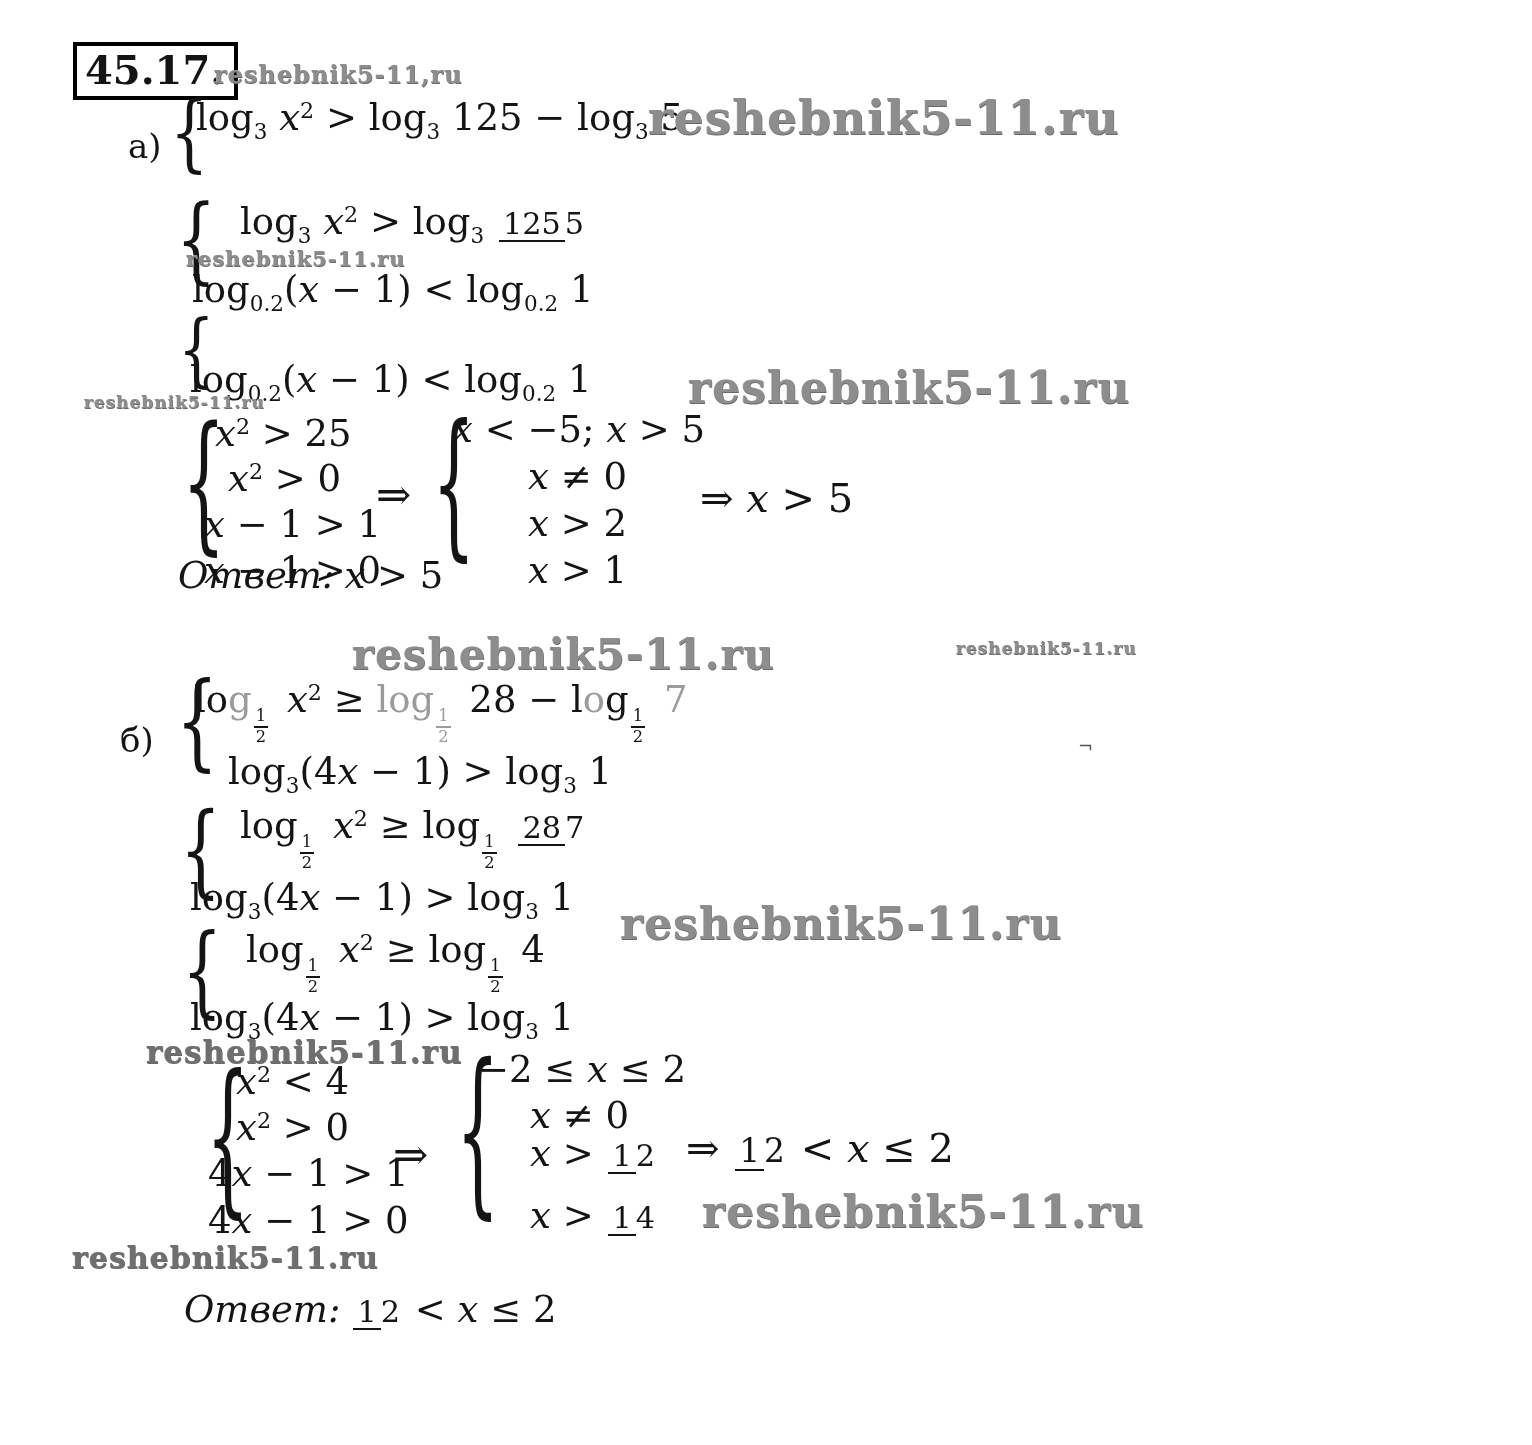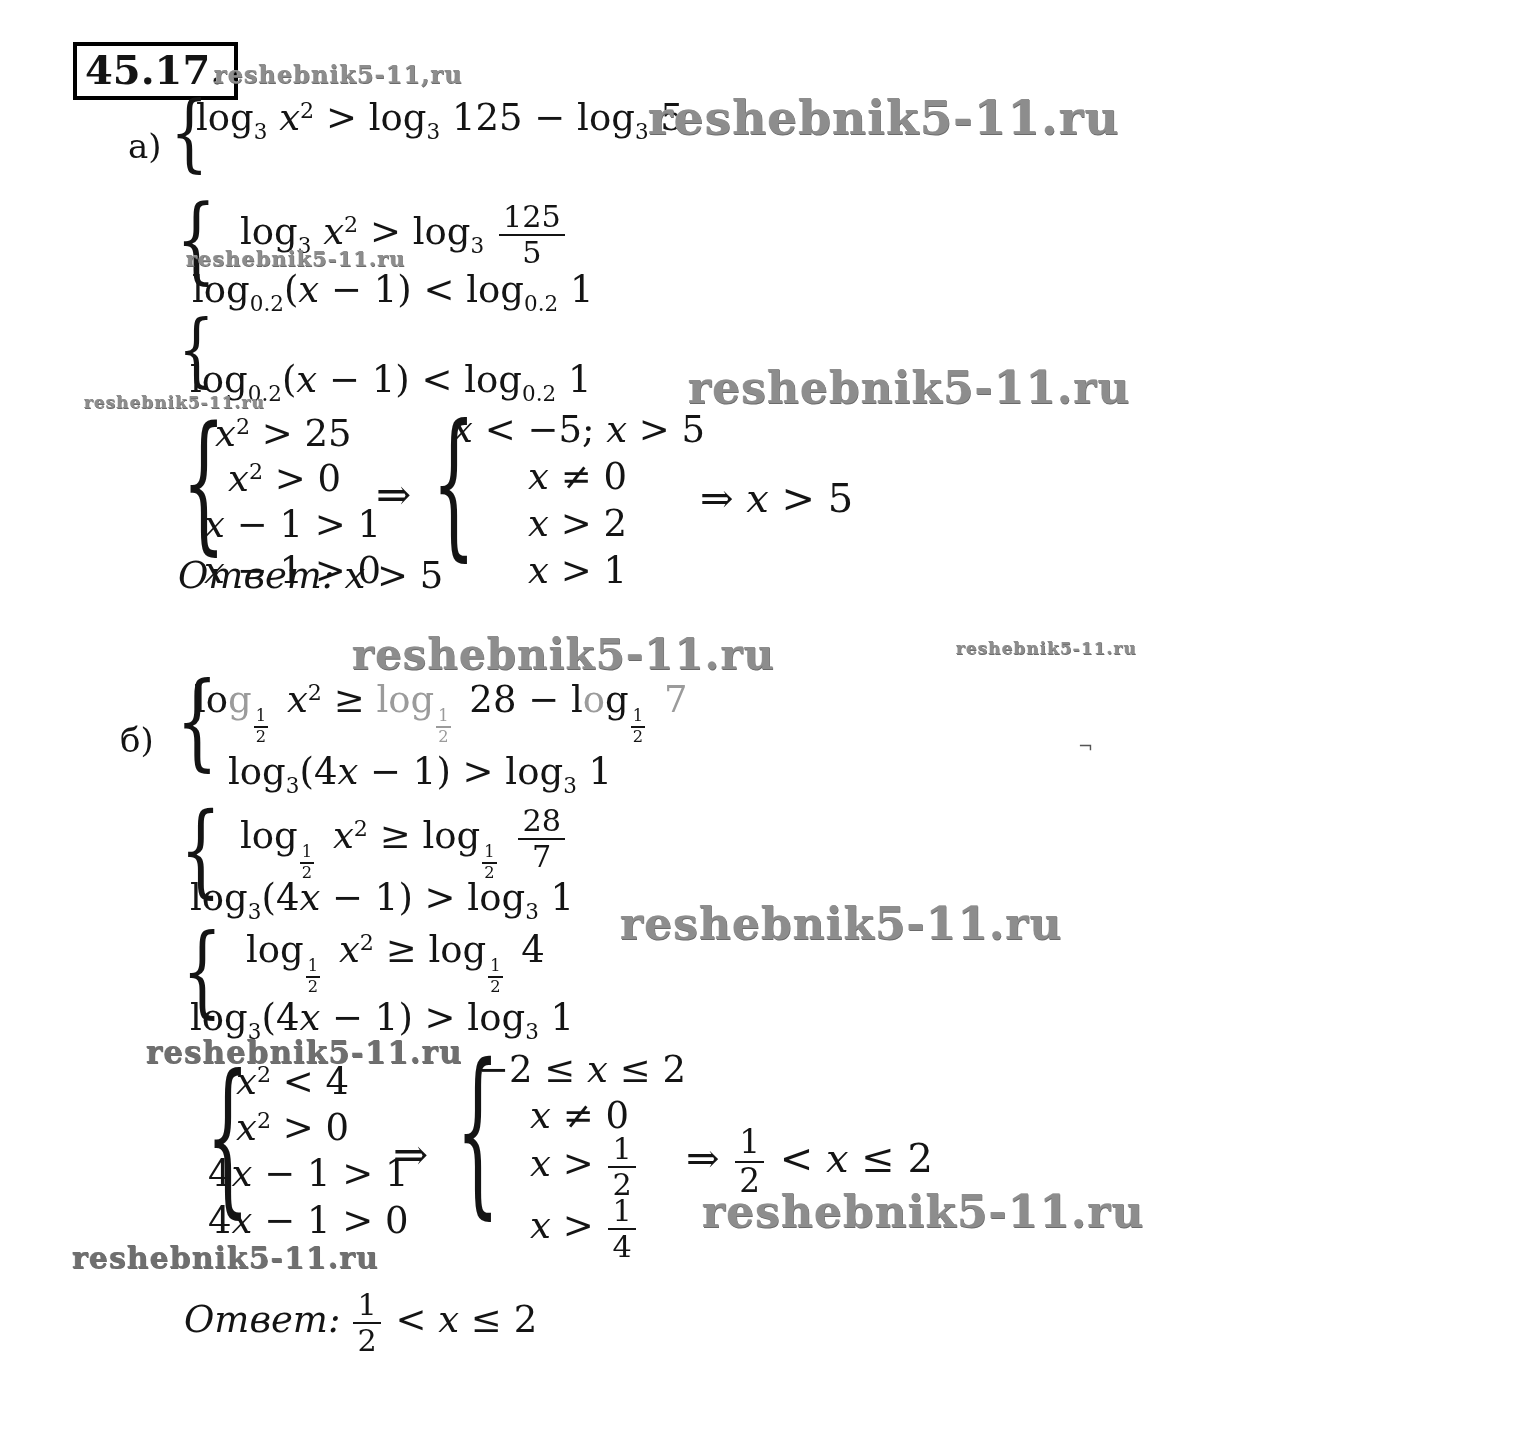--- a/index.html
+++ b/index.html
@@ -3,21 +3,21 @@
 <meta charset="utf-8">
 <style>
   html,body{margin:0;padding:0;background:#ffffff;}
   .page{position:relative;width:1526px;height:1445px;background:#ffffff;overflow:hidden;
         font-family:"DejaVu Serif",serif;color:#141414;}
   .abs{position:absolute;}
   .math{font-size:37px;line-height:1.2;white-space:nowrap;}
   .vi{font-style:italic;}
   sub{font-size:0.58em;vertical-align:-0.42em;line-height:1;}
   sup{font-size:0.6em;vertical-align:0.55em;line-height:1;}
-  .fr{display:inline-flex;flex-direction:column;text-align:center;vertical-align:middle;
+  .fr{display:inline-flex;text-align:center;vertical-align:middle;
       font-size:0.82em;line-height:1.12;margin:0 3px;}
   .fr>span:first-child{border-bottom:2px solid #141414;padding:0 4px;}
   .sf{display:inline-flex;flex-direction:column;text-align:center;font-size:0.44em;
       line-height:1.15;position:relative;top:0.55em;margin:0 7px 0 2px;}
   .sf>span:first-child{border-bottom:2px solid #141414;padding:0 2px;}
   .sf.g>span:first-child{border-color:#9b9b9b;}
   .g{color:#9b9b9b;}
   .brace{display:inline-block;line-height:1;transform-origin:top left;font-weight:400;}
   .wm{font-weight:700;color:#8d8d8d;white-space:nowrap;letter-spacing:1px;
       text-shadow:0.5px 0.5px 0 #6a6a6a,-0.5px -0.5px 0 #bdbdbd;}

